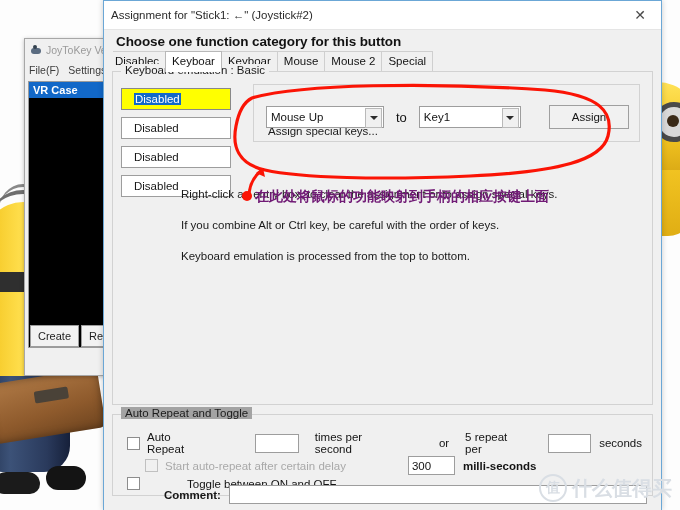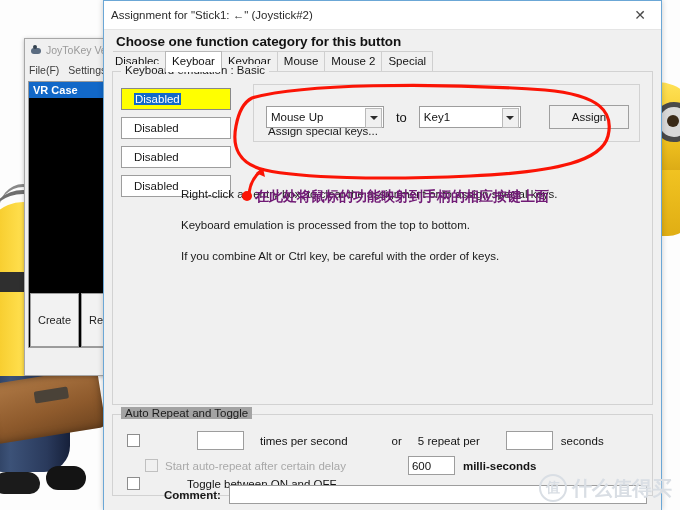--- a/index.html
+++ b/index.html
@@ -104,21 +104,21 @@
   }
   .jtk-row{
     background:#1268c8;color:#ffffff;font-size:11px;font-weight:bold;
     padding:2px 4px;white-space:nowrap;
   }
   #jtk-buttons{
     position:absolute;left:0;bottom:28px;display:flex;gap:2px;padding-left:5px;
   }
   .jtk-btn{
     background:#f2f2f2;border:1px solid #9d9d9d;font-size:11px;color:#1d1d1d;
-    padding:20px 7px;white-space:nowrap;overflow:hidden;
+    padding:4px 7px;white-space:nowrap;overflow:hidden;
   }
 
   
   #dialog{
     position:absolute;left:103px;top:0px;width:557px;height:508px;
     background:#f0f0f0;border:1px solid #6ba7d6;
     box-shadow:0 0 6px rgba(0,0,0,.2);
   }
   #dlg-titlebar{
     height:28px;background:#ffffff;display:flex;align-items:center;
@@ -346,42 +346,43 @@
           <div class="combo" id="combo-target">
             <span>Key1</span>
             <span class="arrowbox"></span>
           </div>
           <div id="assign-button">Assign</div>
         </div>
       </div>
 
       <div id="notes">
         <div class="note">Right-click an entry box, to clear the assignment or to assign special keys.</div>
+        <div class="note">If you combine Alt or Ctrl key, be careful with the order of keys.</div>
         <div class="note">Keyboard emulation is processed from the top to bottom.</div>
-        <div class="note">If you combine Alt or Ctrl key, be careful with the order of keys.</div>
       </div>
     </div>
 
     <div id="group-repeat">
       <div id="group-repeat-legend">Auto Repeat and Toggle</div>
 
       <div class="rep-row" id="rep-row1">
         <span class="chk"></span>
+        <span>Auto Repeat</span>
         <span class="numbox" style="margin-left:50px;"></span>
         <span style="margin-left:16px;">times per second</span>
         <span style="margin-left:44px;">or</span>
         <span style="margin-left:16px;">5 repeat per</span>
         <span class="numbox" style="margin-left:26px;"></span>
         <span style="margin-left:8px;">seconds</span>
       </div>
 
       <div class="rep-row" id="rep-row2">
         <span class="chk dim"></span>
         <span class="txt-dim">Start auto-repeat after certain delay</span>
-        <span class="numbox" style="margin-left:62px;">600</span>
+        <span class="numbox" style="margin-left:62px;">300</span>
         <span style="margin-left:8px;font-weight:bold;">milli-seconds</span>
       </div>
 
       <div class="rep-row" id="rep-row3">
         <span class="chk"></span>
         <span>Toggle between ON and OFF</span>
       </div>
     </div>
 
     <div id="comment-row">

